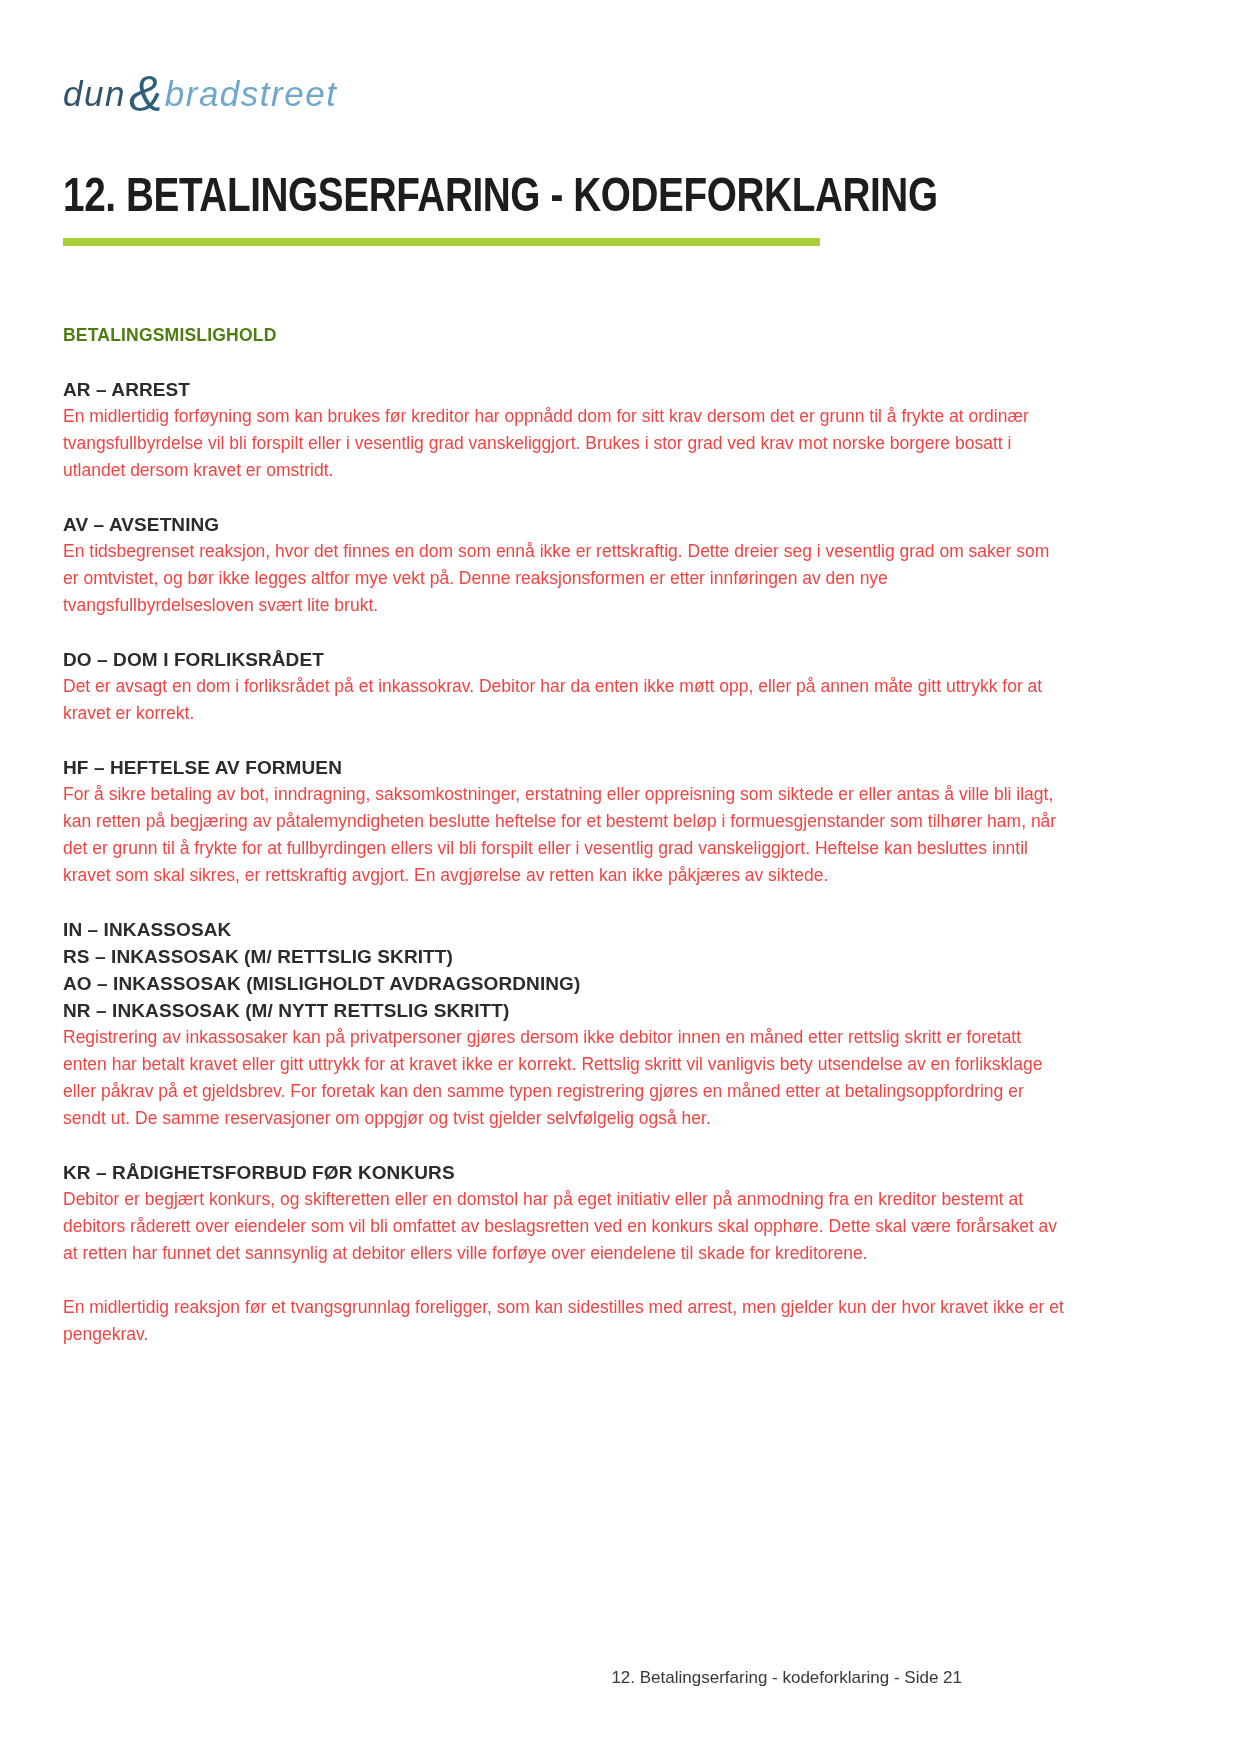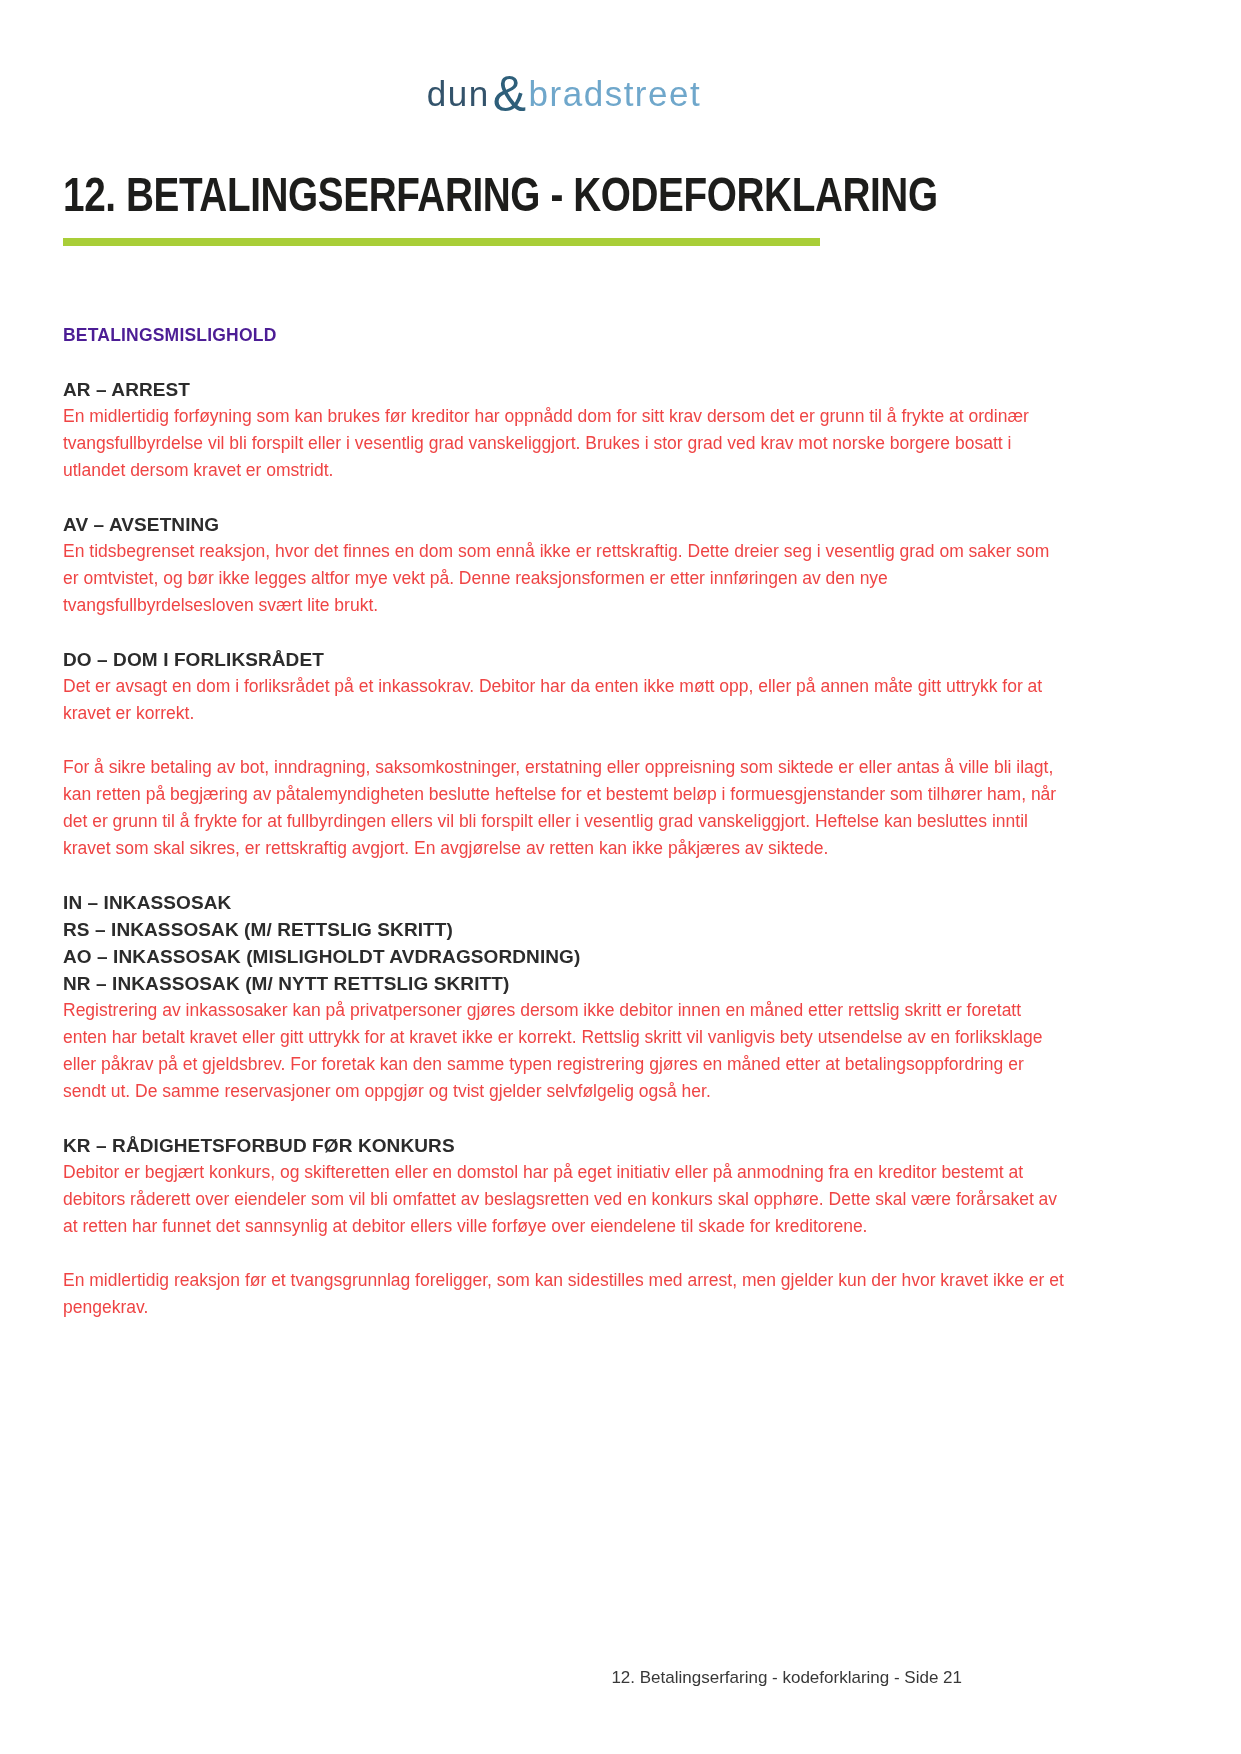--- a/index.html
+++ b/index.html
@@ -10,23 +10,24 @@
     font-family: "Liberation Sans", sans-serif;
     color: #3b3b3b;
     position: relative;
     overflow: hidden;
   }
   .content {
     padding: 70px 176px 0 63px;
   }
   
   .logo-row {
-    text-align: center;
+    text-align: left;
     height: 52px;
     white-space: nowrap;
+    font-style: italic;
   }
   .logo {
     display: inline-block;
     letter-spacing: 1.5px;
     line-height: 48px;
   }
   .logo-dun {
     font-size: 35px;
     color: #33536B;
   }
@@ -54,21 +55,21 @@
   .rule {
     margin-top: 16px;
     width: 757px;
     height: 8px;
   }
   
   .intro-heading {
     margin-top: 76px;
     font-size: 17.5px;
     font-weight: bold;
-    color: #4c1d95;
+    color: #4d7c0f;
     letter-spacing: 0.2px;
     line-height: 27px;
   }
   .section { margin-top: 27px; }
   .section h2 {
     margin: 0;
     font-size: 19px;
     font-weight: bold;
     color: #2c2c2c;
     letter-spacing: 0.1px;
@@ -114,20 +115,21 @@
     <h2>AV – AVSETNING</h2>
     <p>En tidsbegrenset reaksjon, hvor det finnes en dom som ennå ikke er rettskraftig. Dette dreier seg i vesentlig grad om saker som er omtvistet, og bør ikke legges altfor mye vekt på. Denne reaksjonsformen er etter innføringen av den nye tvangsfullbyrdelsesloven svært lite brukt.</p>
   </section>
 
   <section class="section">
     <h2>DO – DOM I FORLIKSRÅDET</h2>
     <p>Det er avsagt en dom i forliksrådet på et inkassokrav. Debitor har da enten ikke møtt opp, eller på annen måte gitt uttrykk for at kravet er korrekt.</p>
   </section>
 
   <section class="section">
+    <h2>HF – HEFTELSE AV FORMUEN</h2>
     <p>For å sikre betaling av bot, inndragning, saksomkostninger, erstatning eller oppreisning som siktede er eller antas å ville bli ilagt, kan retten på begjæring av påtalemyndigheten beslutte heftelse for et bestemt beløp i formuesgjenstander som tilhører ham, når det er grunn til å frykte for at fullbyrdingen ellers vil bli forspilt eller i vesentlig grad vanskeliggjort. Heftelse kan besluttes inntil kravet som skal sikres, er rettskraftig avgjort. En avgjørelse av retten kan ikke påkjæres av siktede.</p>
   </section>
 
   <section class="section">
     <h2>IN – INKASSOSAK</h2>
     <h2>RS – INKASSOSAK (M/ RETTSLIG SKRITT)</h2>
     <h2>AO – INKASSOSAK (MISLIGHOLDT AVDRAGSORDNING)</h2>
     <h2>NR – INKASSOSAK (M/ NYTT RETTSLIG SKRITT)</h2>
     <p>Registrering av inkassosaker kan på privatpersoner gjøres dersom ikke debitor innen en måned etter rettslig skritt er foretatt enten har betalt kravet eller gitt uttrykk for at kravet ikke er korrekt. Rettslig skritt vil vanligvis bety utsendelse av en forliksklage eller påkrav på et gjeldsbrev. For foretak kan den samme typen registrering gjøres en måned etter at betalingsoppfordring er sendt ut. De samme reservasjoner om oppgjør og tvist gjelder selvfølgelig også her.</p>
   </section>

